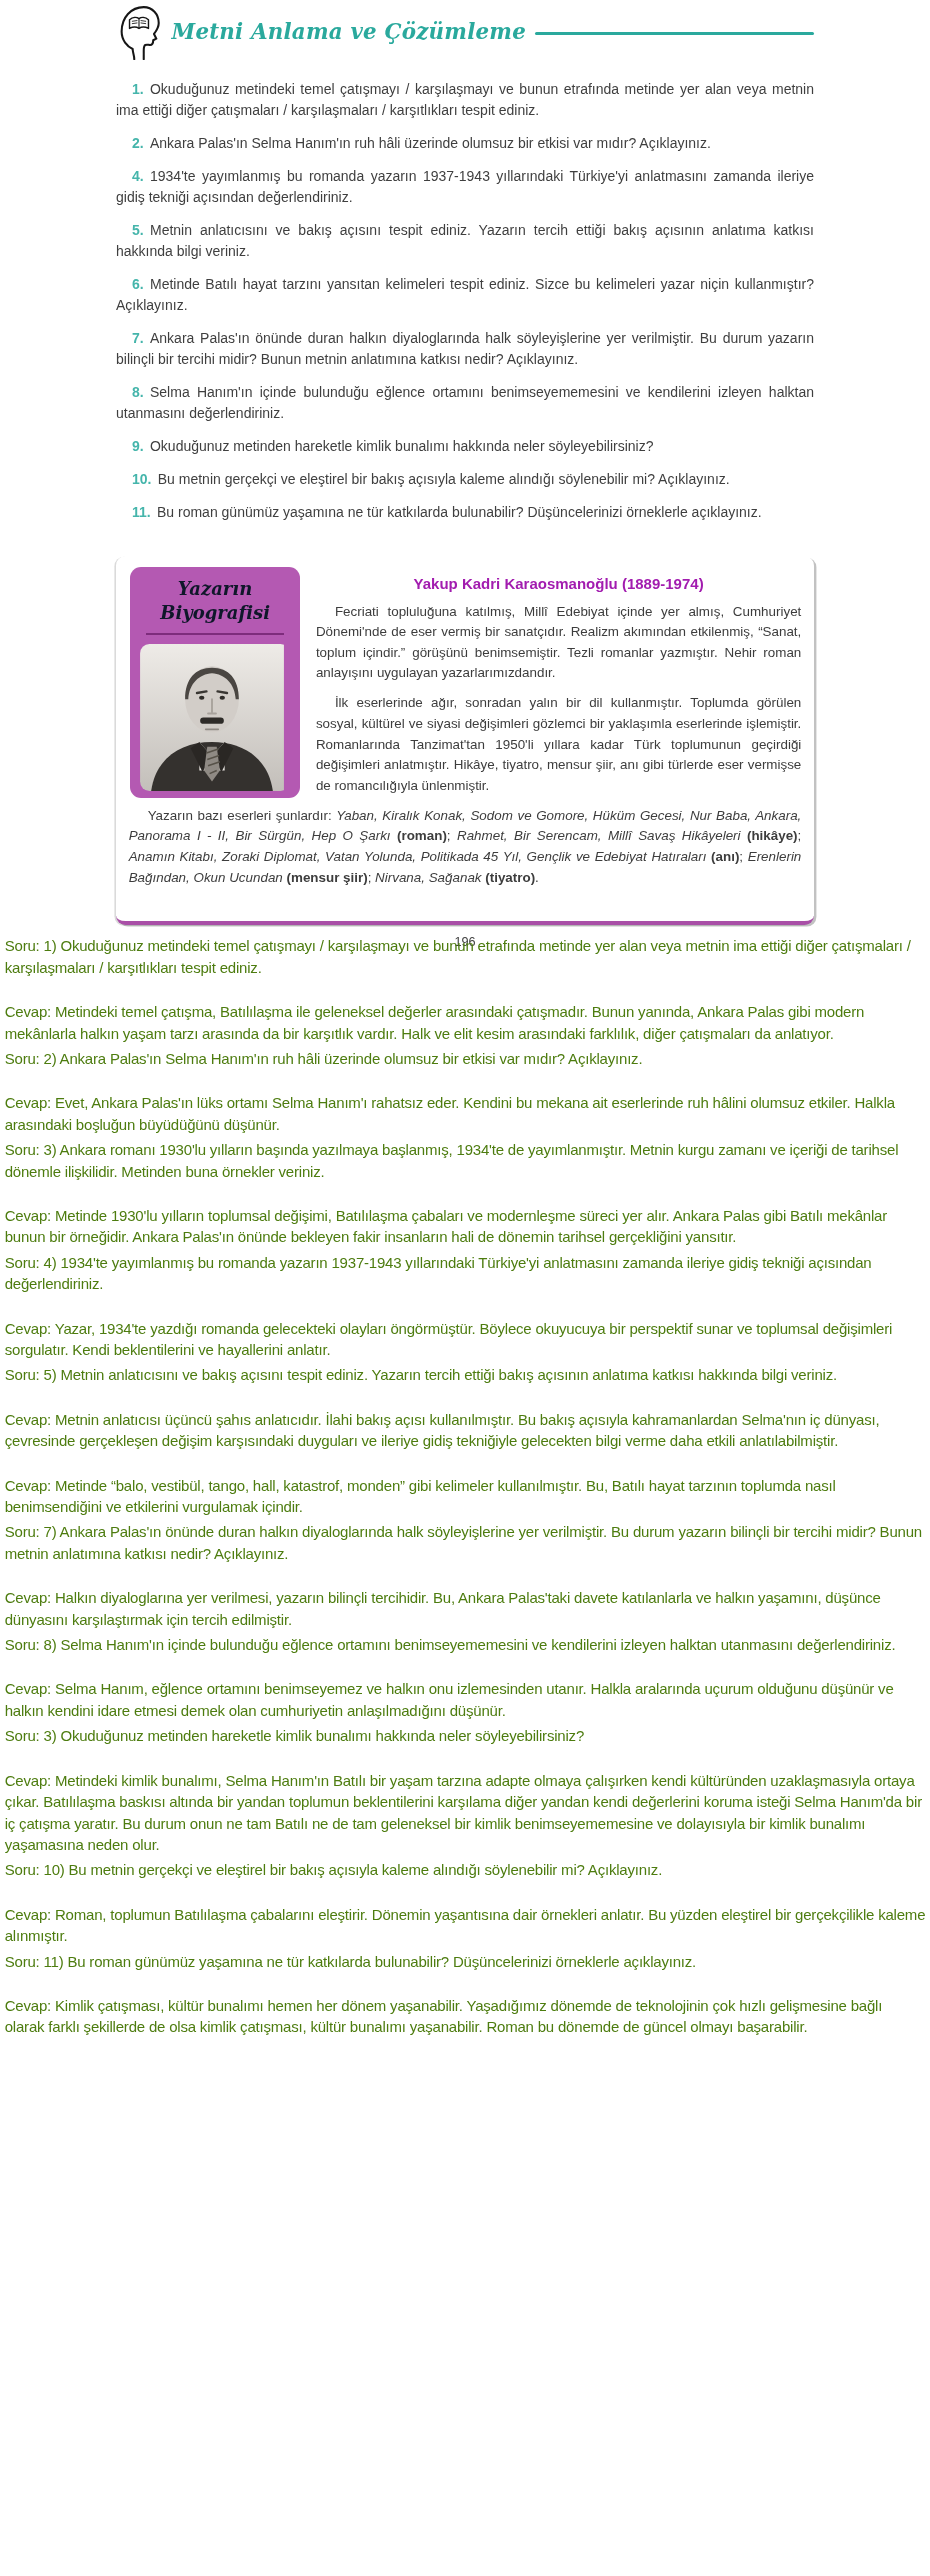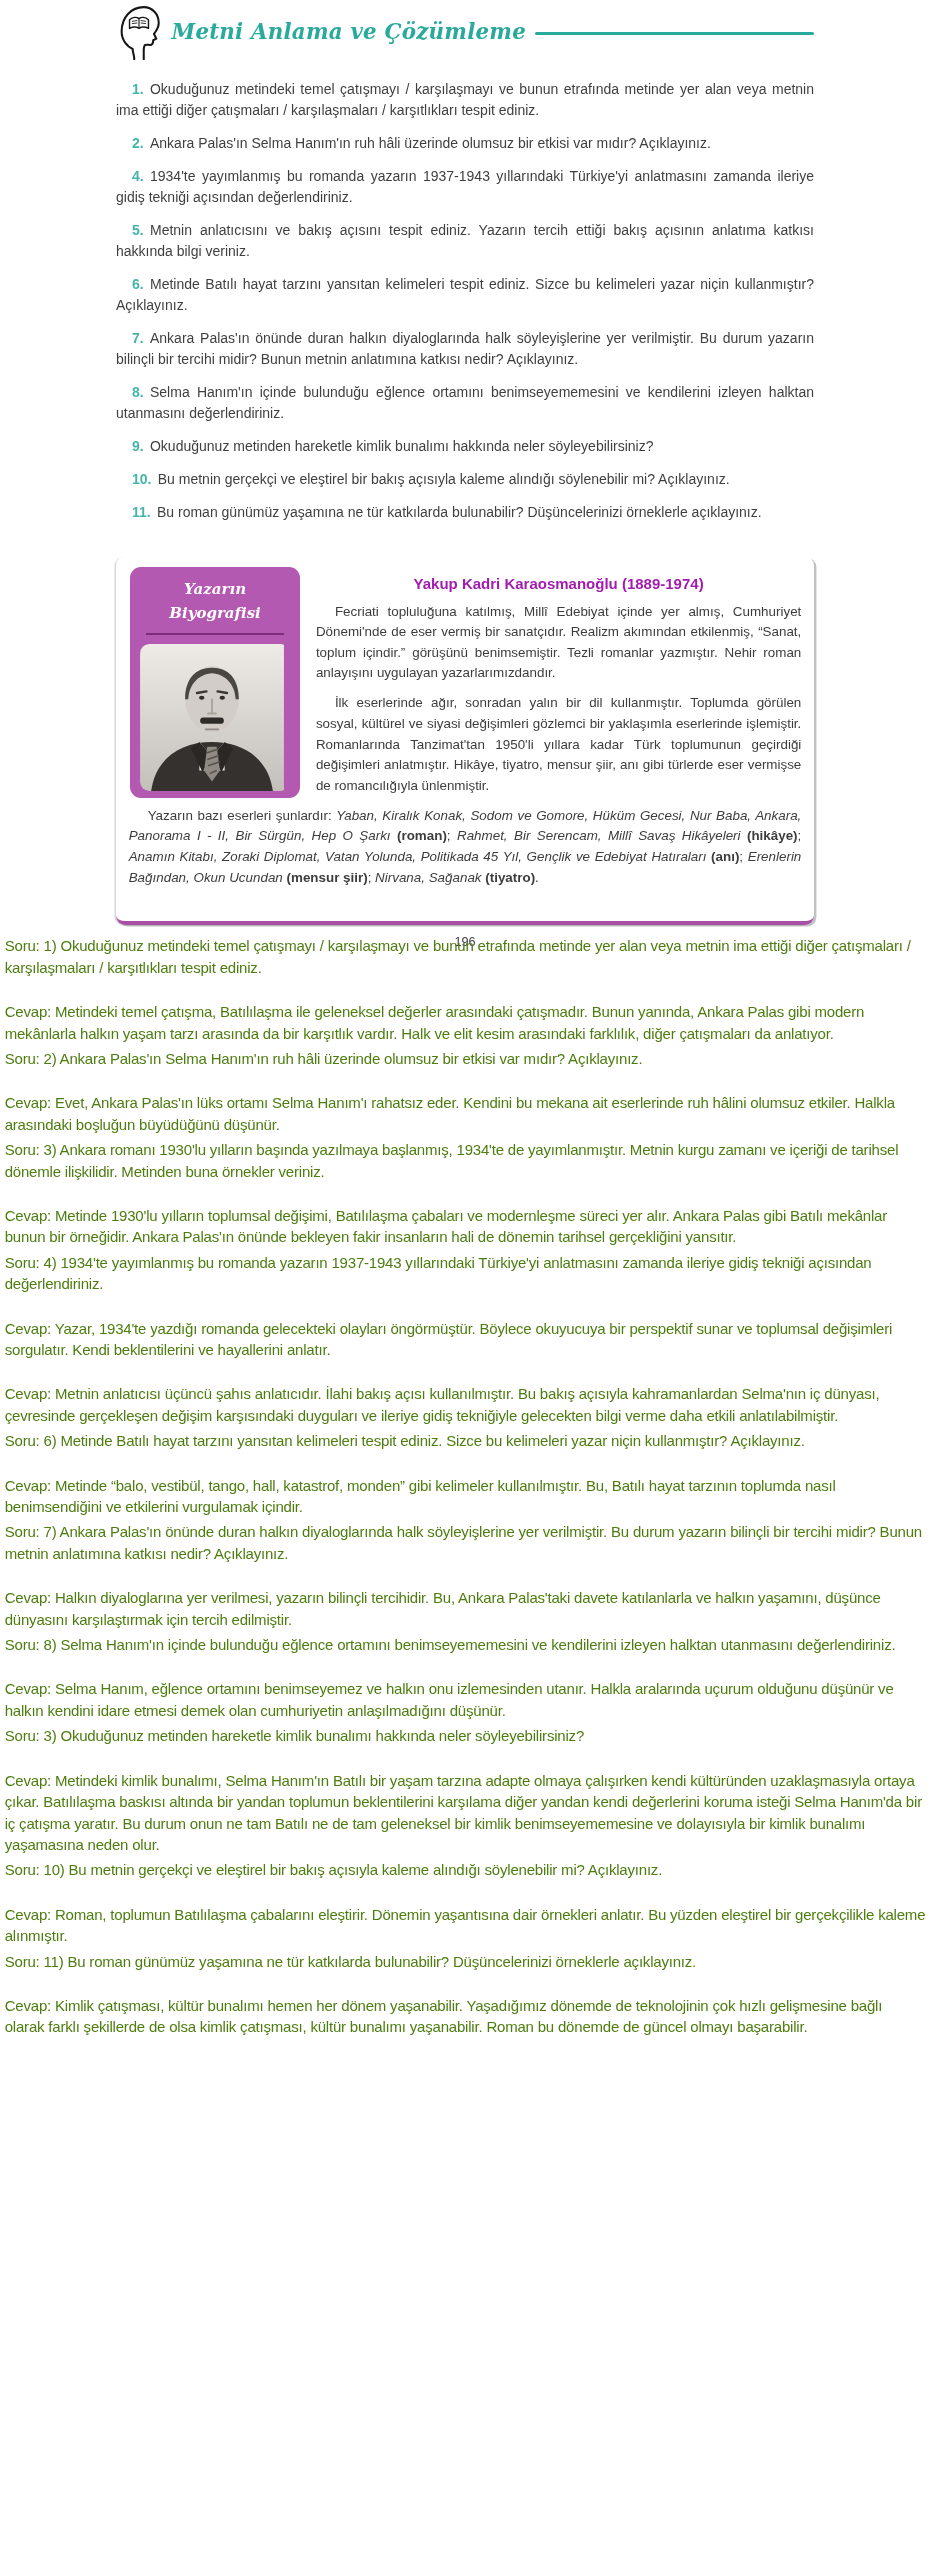--- a/index.html
+++ b/index.html
@@ -20,23 +20,23 @@
   .qit{font-style:italic;}
 
   
   .bio{margin-top:33px;background:#fff;border-radius:9.5px;
        border-bottom:4px solid #a94fa7;
        box-shadow:2.4px 1.6px 0 rgba(120,120,120,.45),-1.6px 0.8px 0 rgba(150,150,150,.35);
        padding:9.5px 12.7px 33px;}
   .bio::after{content:"";display:block;clear:both;}
   .panel{float:left;width:157px;background:#b459b2;border-radius:11px;
          padding:9.5px 6.3px 7.1px;margin:1.6px 16px 3.2px 1.6px;}
-  .panel-title{text-align:center;color:#ffffff;
+  .panel-title{text-align:center;color:#0f172a;
                font-family:"DejaVu Serif",serif;font-style:italic;font-weight:700;
-               font-size:15px;line-height:24px;}
+               font-size:18px;line-height:24px;}
   .panel-rule{height:2.4px;background:#7e2c7c;margin:8px 9.5px 8.7px;}
   .photo{border-radius:9.5px;overflow:hidden;margin:0 3.2px;line-height:0;}
   .bio-title{text-align:center;color:#a21caf;font-weight:700;font-size:15px;
              margin:9.5px 0 1.6px;}
   .bp{font-size:13.4px;line-height:20.6px;color:#3d3d3d;text-align:justify;
       text-indent:19px;margin:9.5px 0 0;}
   .it{font-style:italic;}
   .bd{font-weight:700;font-style:normal;}
 
   .pagenum{text-align:center;font-size:12.7px;color:#3f3f3f;margin-top:9.5px;}
@@ -133,24 +133,24 @@
   </div>
   <div>
     <p class="aq">Soru: 3) Ankara romanı 1930'lu yılların başında yazılmaya başlanmış, 1934'te de yayımlanmıştır. Metnin kurgu zamanı ve içeriği de tarihsel dönemle ilişkilidir. Metinden buna örnekler veriniz.</p>
     <p class="aa">Cevap: Metinde 1930'lu yılların toplumsal değişimi, Batılılaşma çabaları ve modernleşme süreci yer alır. Ankara Palas gibi Batılı mekânlar bunun bir örneğidir. Ankara Palas'ın önünde bekleyen fakir insanların hali de dönemin tarihsel gerçekliğini yansıtır.</p>
   </div>
   <div>
     <p class="aq">Soru: 4) 1934'te yayımlanmış bu romanda yazarın 1937-1943 yıllarındaki Türkiye'yi anlatmasını zamanda ileriye gidiş tekniği açısından değerlendiriniz.</p>
     <p class="aa">Cevap: Yazar, 1934'te yazdığı romanda gelecekteki olayları öngörmüştür. Böylece okuyucuya bir perspektif sunar ve toplumsal değişimleri sorgulatır. Kendi beklentilerini ve hayallerini anlatır.</p>
   </div>
   <div>
+    <p class="aq">Soru: 5) Metnin anlatıcısını ve bakış açısını tespit ediniz. Yazarın tercih ettiği bakış açısının anlatıma katkısı hakkında bilgi veriniz.</p>
     <p class="aa">Cevap: Metnin anlatıcısı üçüncü şahıs anlatıcıdır. İlahi bakış açısı kullanılmıştır. Bu bakış açısıyla kahramanlardan Selma'nın iç dünyası, çevresinde gerçekleşen değişim karşısındaki duyguları ve ileriye gidiş tekniğiyle gelecekten bilgi verme daha etkili anlatılabilmiştir.</p>
   </div>
   <div>
-    <p class="aq">Soru: 6) Metinde Batılı hayat tarzını yansıtan kelimeleri tespit ediniz. Sizce bu kelimeleri yazar niçin kullanmıştır? Açıklayınız.</p>
     <p class="aa">Cevap: Metinde “balo, vestibül, tango, hall, katastrof, monden” gibi kelimeler kullanılmıştır. Bu, Batılı hayat tarzının toplumda nasıl benimsendiğini ve etkilerini vurgulamak içindir.</p>
   </div>
   <div>
     <p class="aq">Soru: 7) Ankara Palas'ın önünde duran halkın diyaloglarında halk söyleyişlerine yer verilmiştir. Bu durum yazarın bilinçli bir tercihi midir? Bunun metnin anlatımına katkısı nedir? Açıklayınız.</p>
     <p class="aa">Cevap: Halkın diyaloglarına yer verilmesi, yazarın bilinçli tercihidir. Bu, Ankara Palas'taki davete katılanlarla ve halkın yaşamını, düşünce dünyasını karşılaştırmak için tercih edilmiştir.</p>
   </div>
   <div>
     <p class="aq">Soru: 8) Selma Hanım'ın içinde bulunduğu eğlence ortamını benimseyememesini ve kendilerini izleyen halktan utanmasını değerlendiriniz.</p>
     <p class="aa">Cevap: Selma Hanım, eğlence ortamını benimseyemez ve halkın onu izlemesinden utanır. Halkla aralarında uçurum olduğunu düşünür ve halkın kendini idare etmesi demek olan cumhuriyetin anlaşılmadığını düşünür.</p>
   </div>

